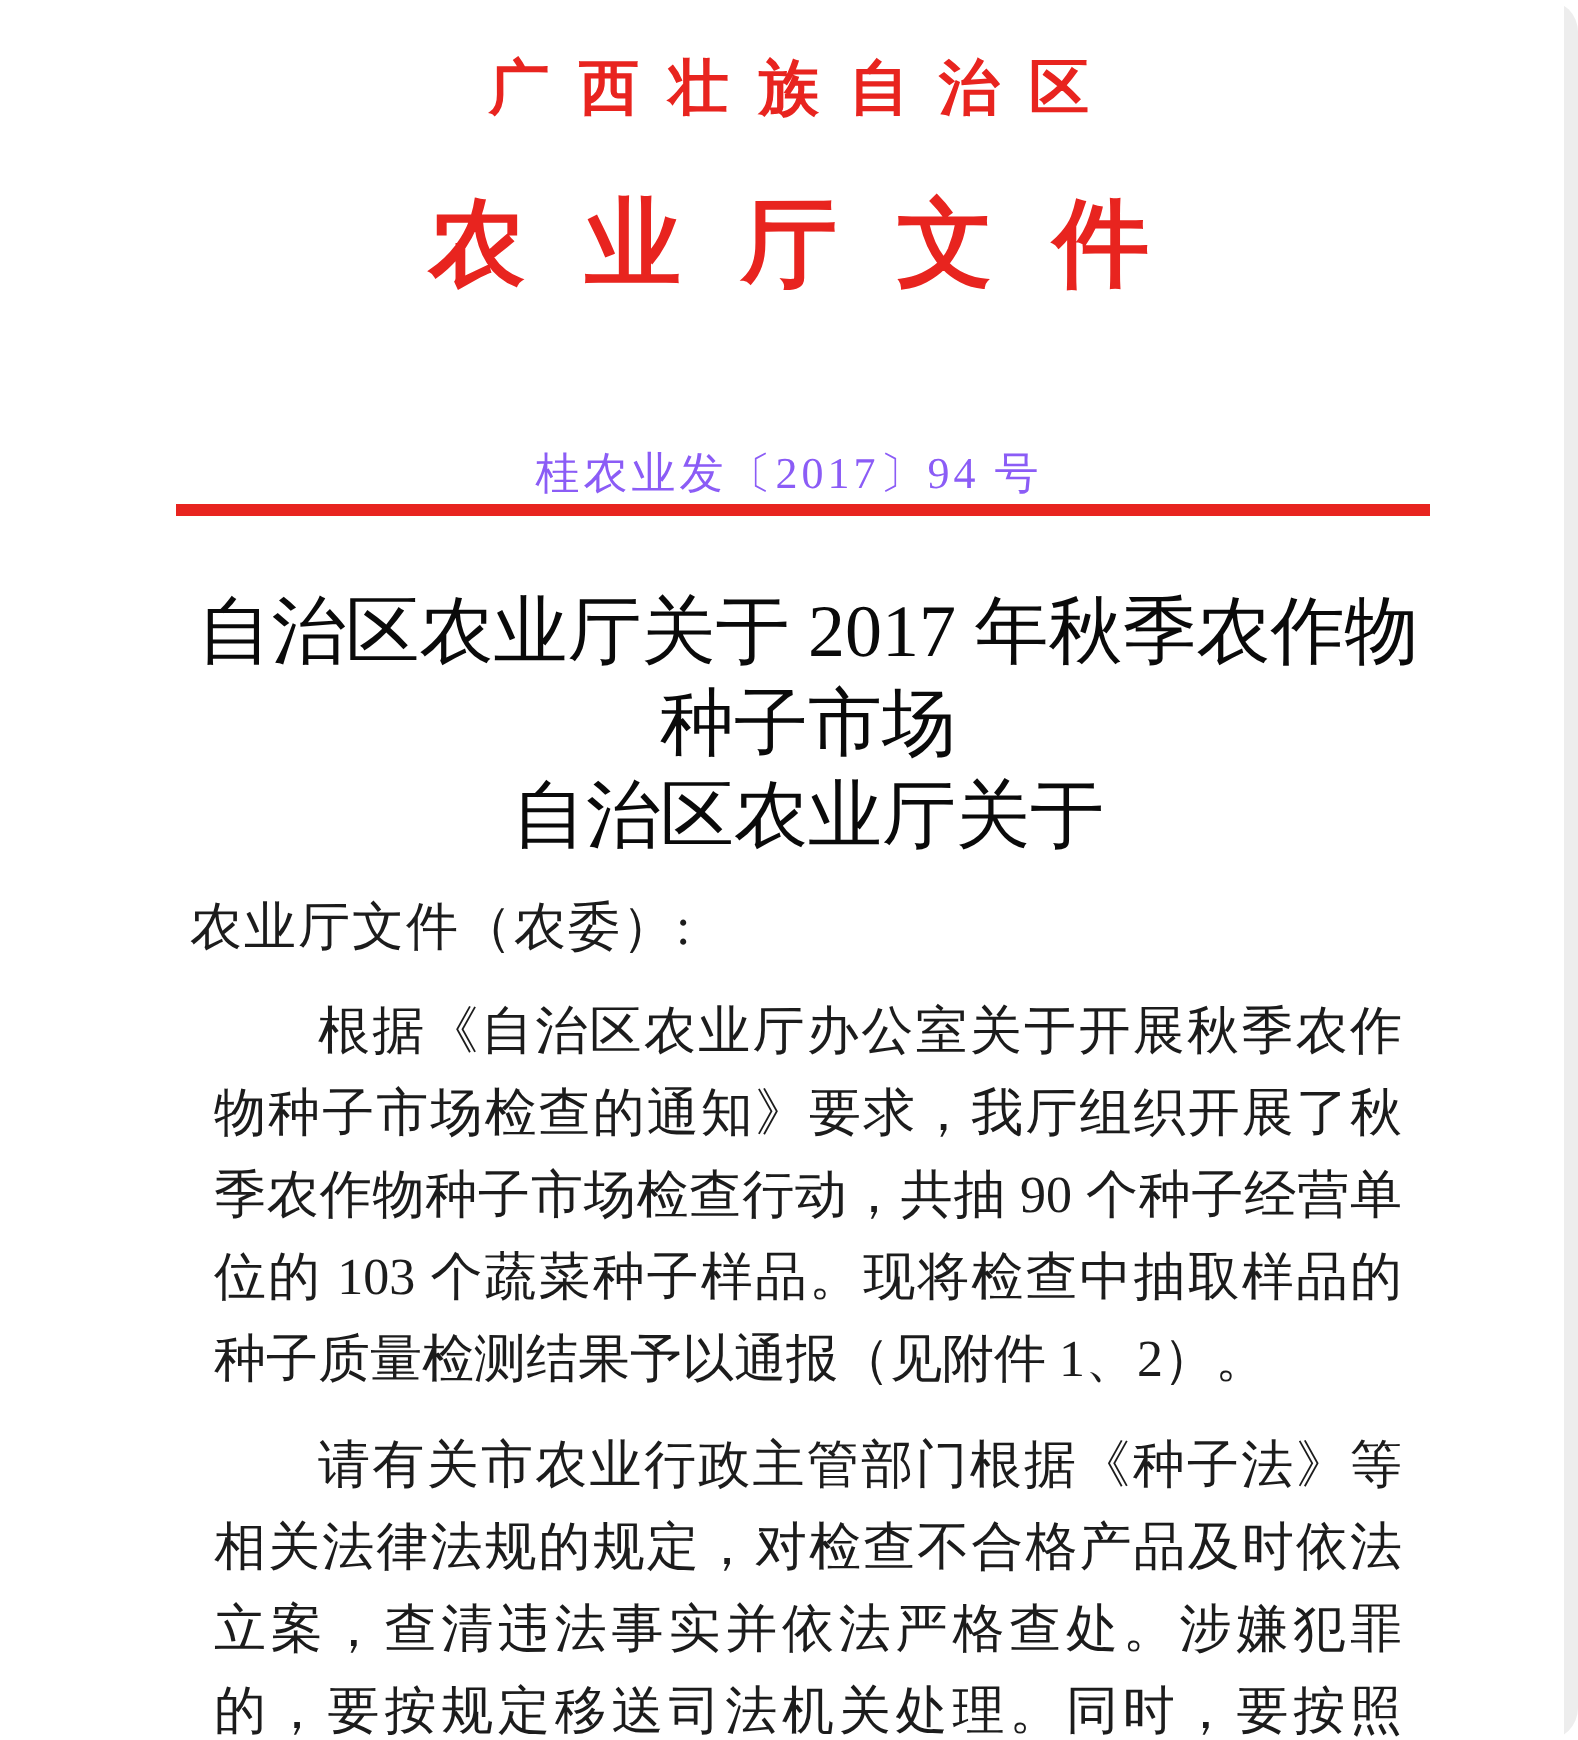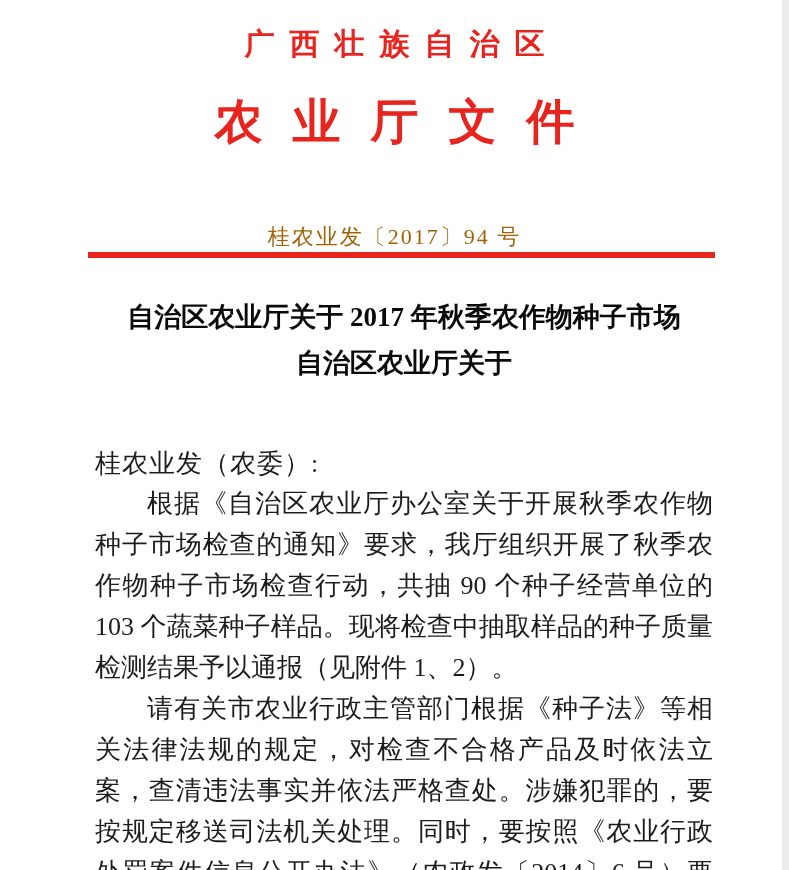--- a/index.html
+++ b/index.html
@@ -7,20 +7,21 @@
   html, body { background: #ffffff; }
   .page {
     position: relative;
     width: 789px;
     height: 870px;
     margin: 0 auto;
     background: #ffffff;
     overflow: hidden;
     font-family: "Liberation Serif", "DejaVu Serif", serif;
     color: var(--ink);
+    border-radius: 16px;
   }
   .page-edge {
     position: absolute;
     top: 0; right: 0;
     width: 7px; height: 100%;
     background: #ededed;
   }
   .org-name {
     position: absolute;
     top: 24px; left: 0; right: 0;
@@ -40,59 +41,59 @@
     font-size: 48px;
     font-weight: bold;
     letter-spacing: 30px;
     margin-left: 30px;
     white-space: nowrap;
   }
   .doc-number {
     position: absolute;
     top: 222px; left: 0; right: 0;
     text-align: center;
-    color: #a16207;
+    color: #8b5cf6;
     font-size: 22px;
     letter-spacing: 2px;
     white-space: nowrap;
   }
   .red-rule {
     position: absolute;
     top: 252px; left: 88px;
     width: 627px; height: 6px;
     background: var(--accent);
   }
   .doc-title {
     position: absolute;
     top: 294px; left: 95px;
     width: 618px;
     text-align: center;
     color: #0a0a0a;
-    font-size: 27px;
-    font-weight: bold;
+    font-size: 37px;
+    font-weight: normal;
     line-height: 46px;
   }
   .salutation {
     position: absolute;
     top: 446px; left: 95px;
     font-size: 26px;
     letter-spacing: 1px;
     white-space: nowrap;
   }
   .body-text {
     position: absolute;
     top: 483px; left: 95px;
     width: 618px;
     font-size: 26px;
     line-height: 41px;
     text-align: justify;
   }
   .body-text p {
     text-indent: 2em;
-    margin: 0;
+    margin: 12px;
   }
 </style>
 </head>
 <body>
 
 <div class="page">
   <div class="page-edge"></div>
 
   <div class="org-name">广西壮族自治区</div>
 
@@ -100,19 +101,19 @@
 
   <div class="doc-number">桂农业发〔2017〕94 号</div>
 
   <div class="red-rule"></div>
 
   <div class="doc-title">
     <div>自治区农业厅关于 2017 年秋季农作物种子市场</div>
     <div>自治区农业厅关于</div>
   </div>
 
-  <div class="salutation">桂农业发（农委）:</div>
+  <div class="salutation">农业厅文件（农委）:</div>
 
   <div class="body-text">
     <p>根据《自治区农业厅办公室关于开展秋季农作物种子市场检查的通知》要求，我厅组织开展了秋季农作物种子市场检查行动，共抽 90 个种子经营单位的 103 个蔬菜种子样品。现将检查中抽取样品的种子质量检测结果予以通报（见附件 1、2）。</p>
     <p>请有关市农业行政主管部门根据《种子法》等相关法律法规的规定，对检查不合格产品及时依法立案，查清违法事实并依法严格查处。涉嫌犯罪的，要按规定移送司法机关处理。同时，要按照《农业行政处罚案件信息公开办法》（农政发〔2014〕6 号）要求，及时向社会公开案件查办信息。请于 2018 年 3 月 31 日前</p>
   </div>
 </div>
 
 </body></html>

